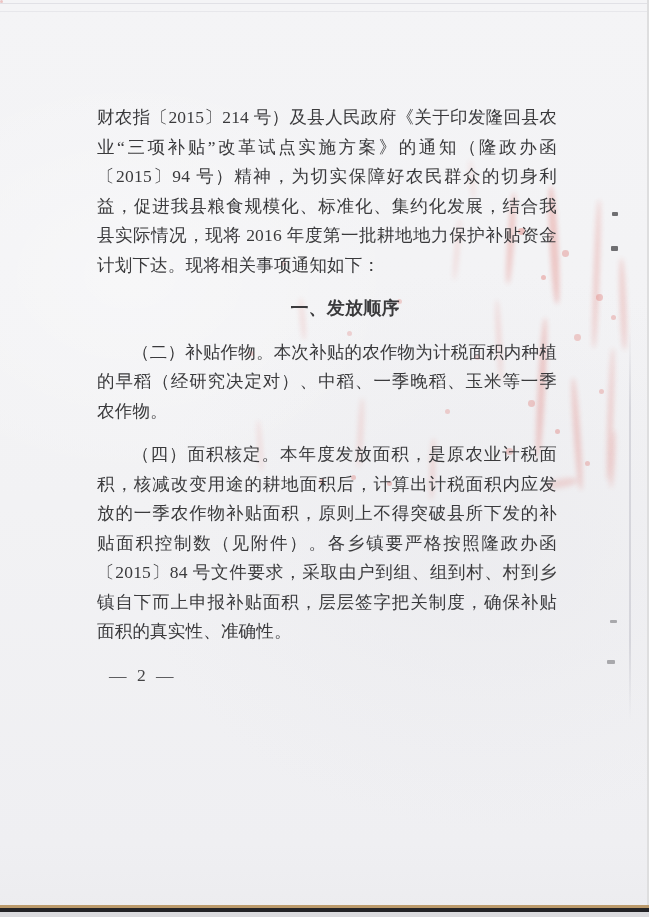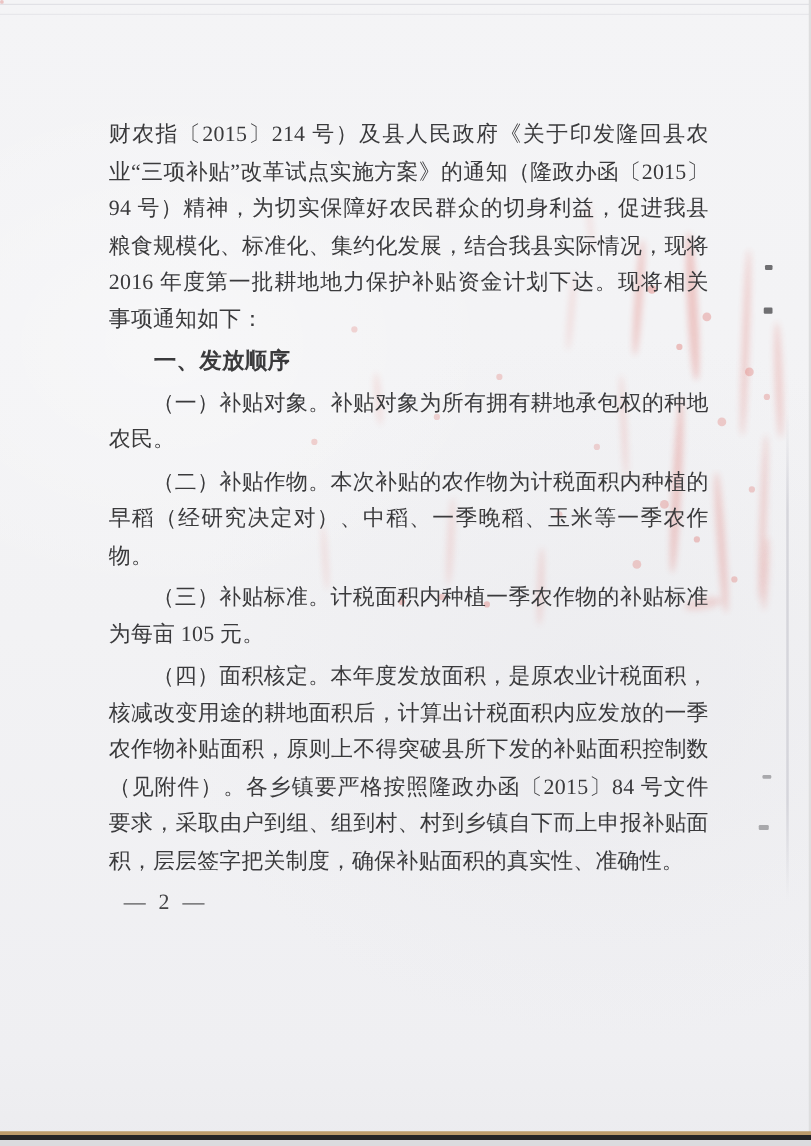--- a/index.html
+++ b/index.html
@@ -81,30 +81,30 @@
     position: absolute;
     left: 83px;
     top: 89px;
     width: 488px;
     color: #3a3a3c;
     font-size: 17.5px;
     line-height: 29.5px;
     letter-spacing: 0.2px;
   }
   .para {
-    margin: 4px;
+    margin: 14px;
     text-align: justify;
     text-justify: inter-ideograph;
   }
   .para.indent { text-indent: 2em; }
   .para.heading {
     font-family: "Liberation Sans", sans-serif;
     font-weight: bold;
     font-size: 18px;
-    text-align: left;
+    text-align: center;
   }
   .page-number {
     margin-top: 0;
     padding-left: 12px;
     text-align: left;
     letter-spacing: 3px;
     color: #444446;
   }
 </style>
 </head>
@@ -140,20 +140,18 @@
 
   <div class="speck k1"></div>
   <div class="speck k2"></div>
   <div class="speck k3"></div>
   <div class="speck k4"></div>
 
   <div class="content">
 
     <p class="para body">财农指〔2015〕214 号）及县人民政府《关于印发隆回县农业“三项补贴”改革试点实施方案》的通知（隆政办函〔2015〕94 号）精神，为切实保障好农民群众的切身利益，促进我县粮食规模化、标准化、集约化发展，结合我县实际情况，现将 2016 年度第一批耕地地力保护补贴资金计划下达。现将相关事项通知如下：</p>
       <p class="para heading indent">一、发放顺序</p>
-      <p class="para body indent">（一）补贴对象。补贴对象为所有拥有耕地承包权的种地农民。</p>
       <p class="para body indent">（二）补贴作物。本次补贴的农作物为计税面积内种植的早稻（经研究决定对）、中稻、一季晚稻、玉米等一季农作物。</p>
-      <p class="para body indent">（三）补贴标准。计税面积内种植一季农作物的补贴标准为每亩 105 元。</p>
       <p class="para body indent">（四）面积核定。本年度发放面积，是原农业计税面积，核减改变用途的耕地面积后，计算出计税面积内应发放的一季农作物补贴面积，原则上不得突破县所下发的补贴面积控制数（见附件）。各乡镇要严格按照隆政办函〔2015〕84 号文件要求，采取由户到组、组到村、村到乡镇自下而上申报补贴面积，层层签字把关制度，确保补贴面积的真实性、准确性。</p>
       <p class="para page-number">— 2 —</p>
   </div>
 
 </div>
 
 </body></html>

